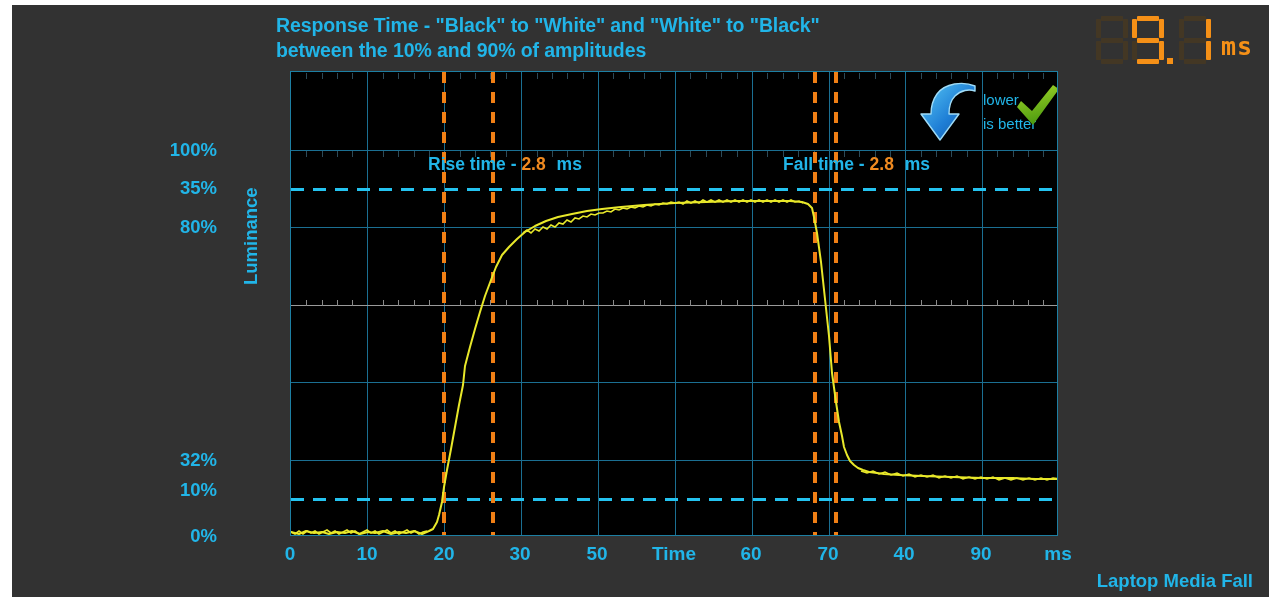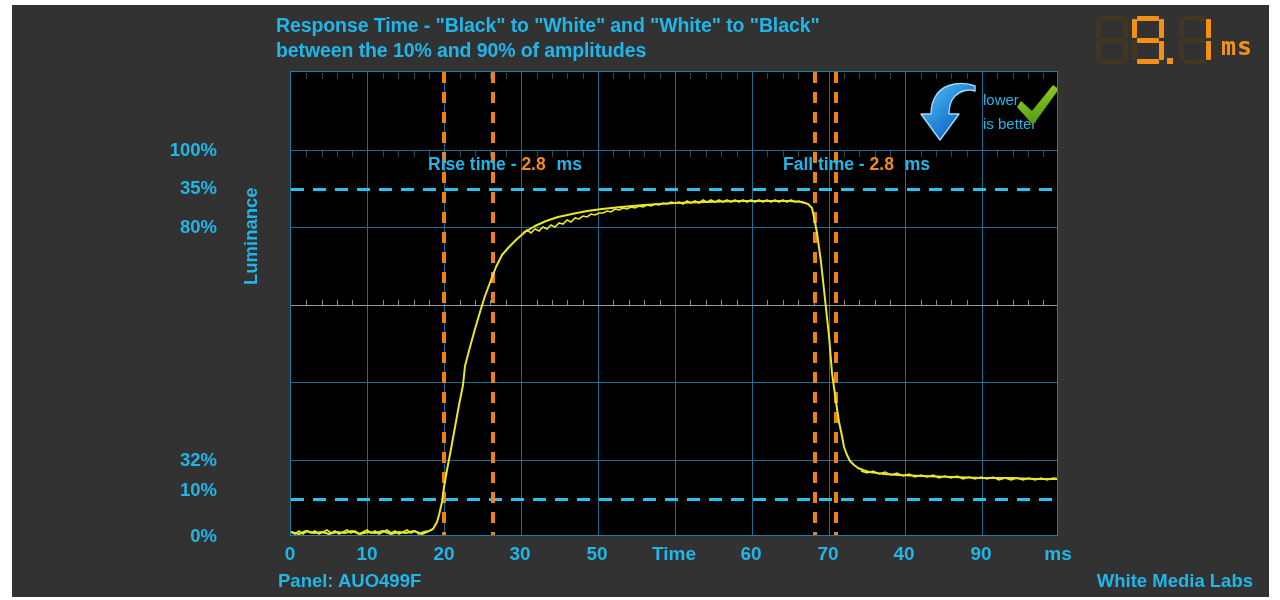--- a/index.html
+++ b/index.html
@@ -481,17 +481,16 @@
       <div class="xlabel" style="left:478px">30</div>
       <div class="xlabel" style="left:555px">50</div>
       <div class="xlabel" style="left:632px">Time</div>
       <div class="xlabel" style="left:709px">60</div>
       <div class="xlabel" style="left:786px">70</div>
       <div class="xlabel" style="left:862px">40</div>
       <div class="xlabel" style="left:939px">90</div>
       <div class="xlabel" style="left:1016px">ms</div>
     </div>
 
-    <div id="panel-name">Panel: AUO499F</div>
-    <div id="credit">White Media Labs</div>
+    <div id="credit">Laptop Media Fall</div>
 
   </div>
 </div>
 
 </body></html>

